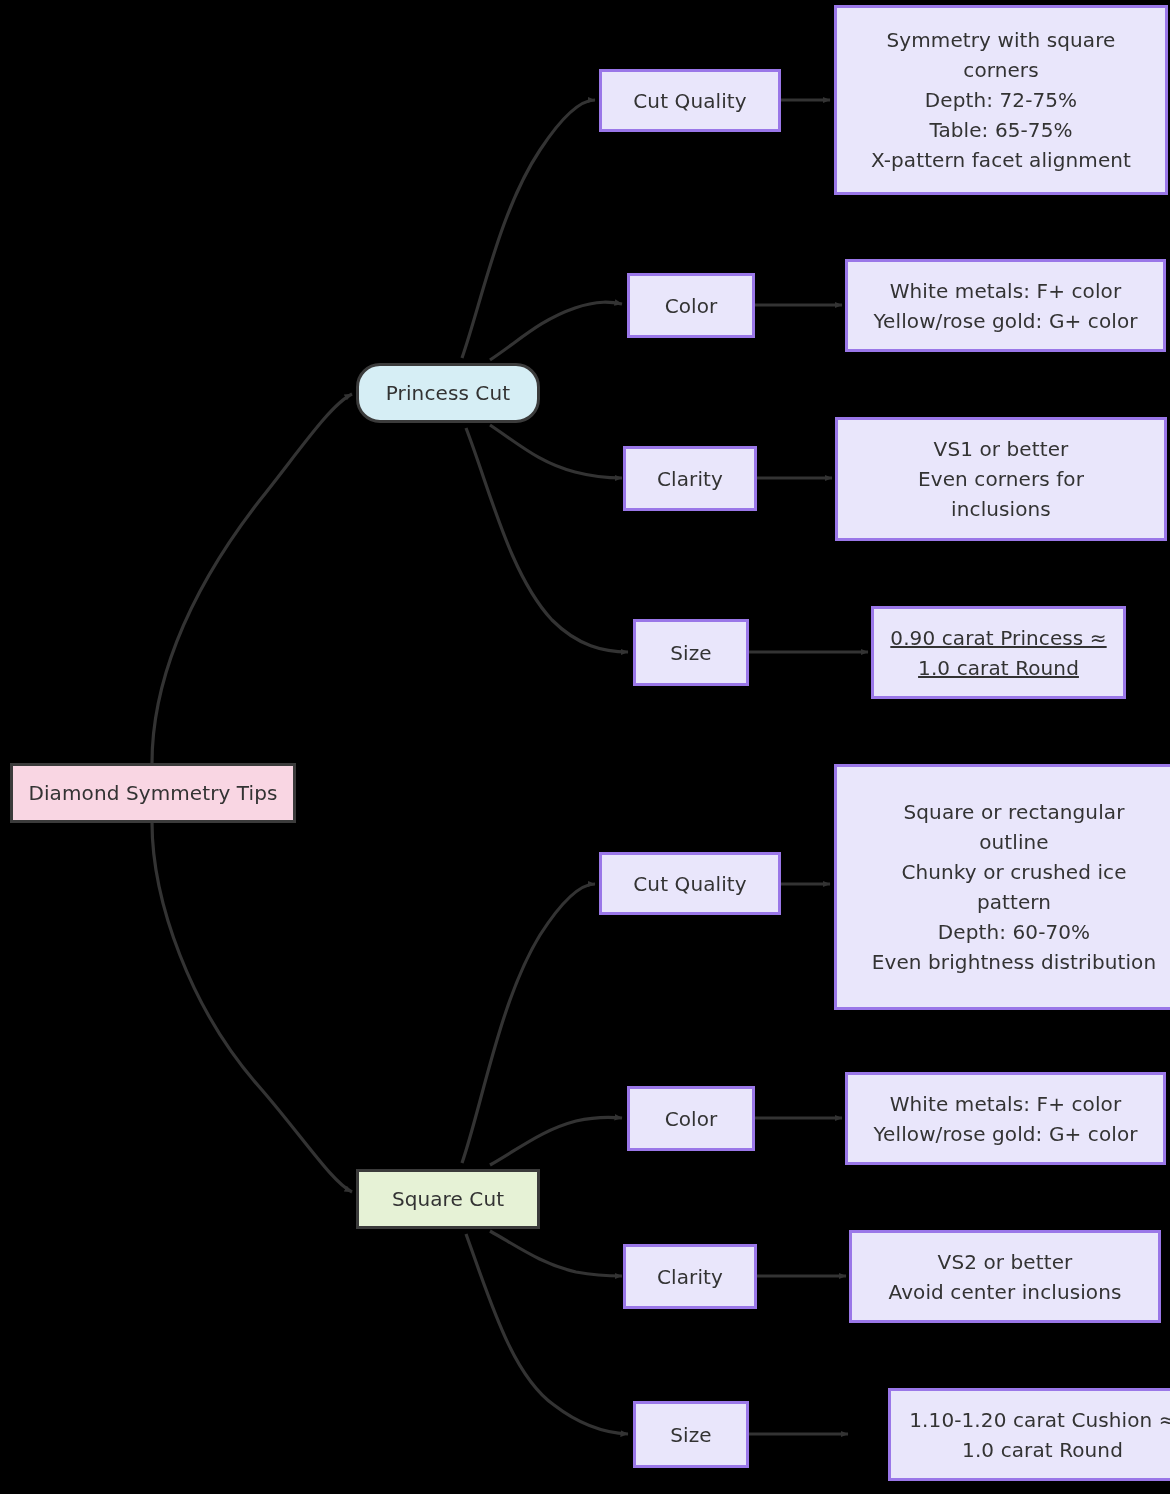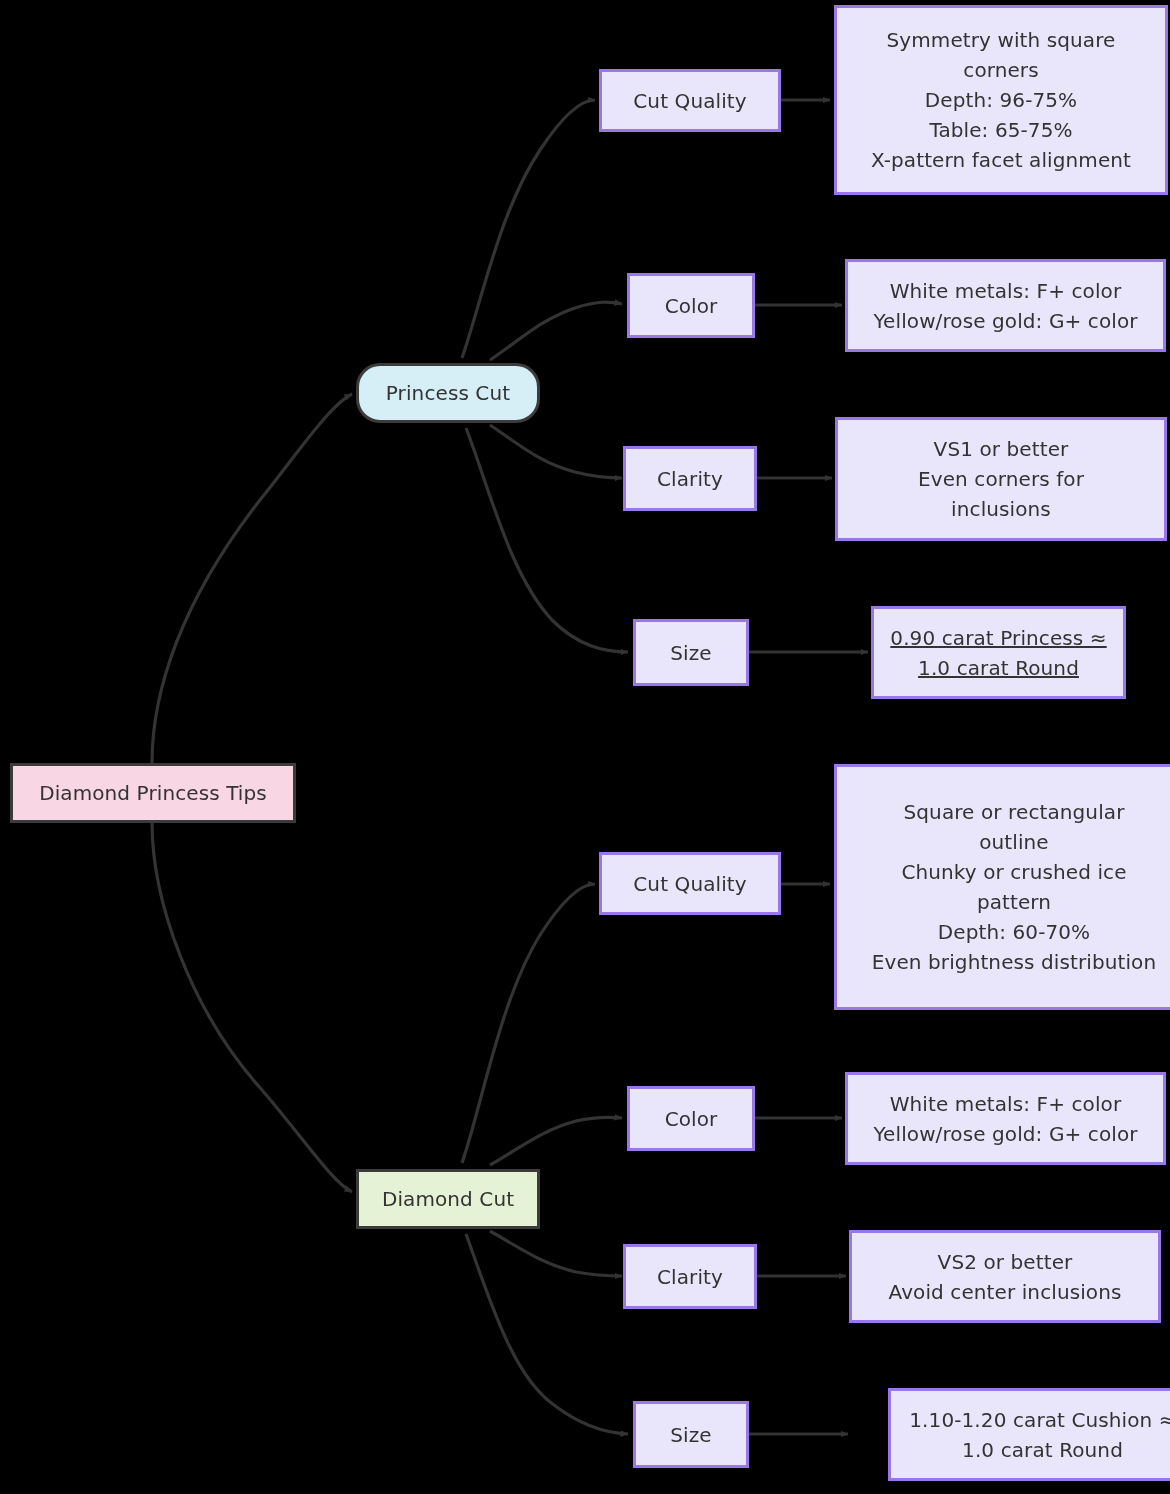--- a/index.html
+++ b/index.html
@@ -97,36 +97,36 @@
     <path class="edge-path" marker-end="url(#arrow)" d="M490,1231 C520,1248 542,1264 576,1272 C598,1276 612,1276 622,1276"></path>
 
     <path class="edge-path" marker-end="url(#arrow)" d="M466,1234 C490,1300 512,1375 554,1405 C580,1425 606,1433 628,1434"></path>
 
     <path class="edge-path" marker-end="url(#arrow)" d="M781,884 L830,884"></path>
     <path class="edge-path" marker-end="url(#arrow)" d="M755,1118 L842,1118"></path>
     <path class="edge-path" marker-end="url(#arrow)" d="M755,1276 L846,1276"></path>
     <path class="edge-path" marker-end="url(#arrow)" d="M749,1434 L848,1434"></path>
   </svg>
 
-  <div class="node node-root" style="left:10px; top:763px; width:286px; height:60px;">Diamond Princess Tips</div>
+  <div class="node node-root" style="left:10px; top:763px; width:286px; height:60px;">Diamond Symmetry Tips</div>
 
   <div class="node node-branch-princess" style="left:356px; top:363px; width:184px; height:60px;border-radius:24px;">Princess Cut</div>
 
-  <div class="node node-branch-cushion" style="left:356px; top:1169px; width:184px; height:60px;">Diamond Cut</div>
+  <div class="node node-branch-cushion" style="left:356px; top:1169px; width:184px; height:60px;">Square Cut</div>
 
   <div class="node node-category" style="left:599px; top:69px; width:182px; height:63px;">Cut Quality</div>
 
   <div class="node node-category" style="left:627px; top:273px; width:128px; height:65px;">Color</div>
 
   <div class="node node-category" style="left:623px; top:446px; width:134px; height:65px;">Clarity</div>
 
   <div class="node node-category" style="left:633px; top:619px; width:116px; height:67px;">Size</div>
 
   <div class="node node-detail" style="left:834px; top:5px; width:334px; height:190px; padding:8px 14px;">Symmetry with square corners
-Depth: 96-75%
+Depth: 72-75%
 Table: 65-75%
 X-pattern facet alignment</div>
 
   <div class="node node-detail" style="left:845px; top:259px; width:321px; height:93px; padding:8px 14px;">White metals: F+ color
 Yellow/rose gold: G+ color</div>
 
   <div class="node node-detail" style="left:835px; top:417px; width:332px; height:124px; padding:8px 30px;">VS1 or better
 Even corners for inclusions</div>
 
   <div class="node node-detail" style="left:871px; top:606px; width:255px; height:93px; padding:8px 14px;text-decoration:underline;">0.90 carat Princess ≈ 1.0 carat Round</div>

